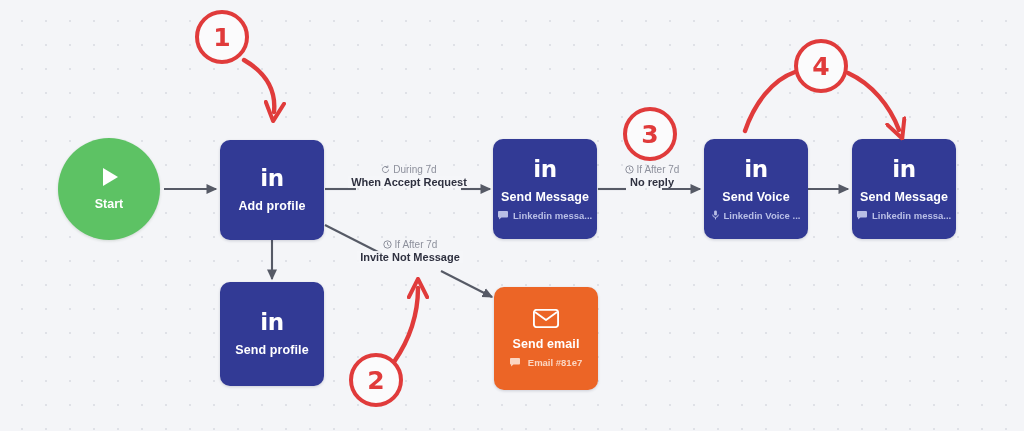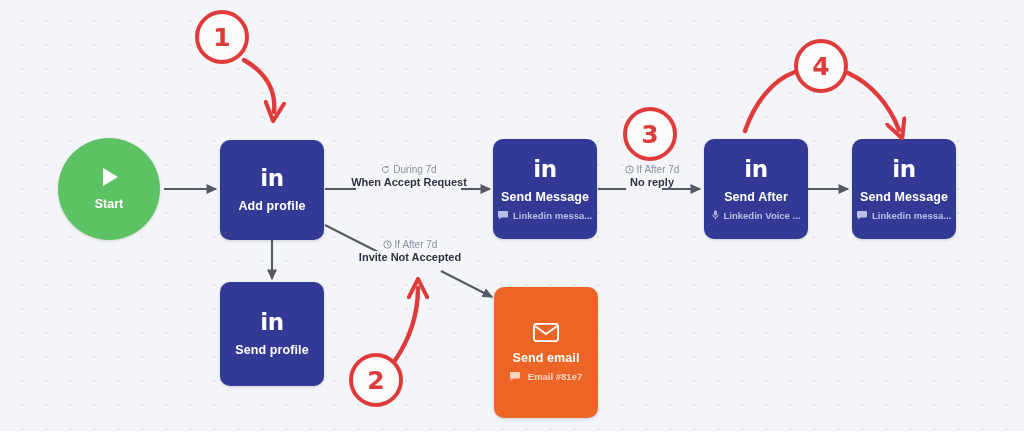--- a/index.html
+++ b/index.html
@@ -220,37 +220,37 @@
     <div class="node-glyph in-logo">in</div>
     <div class="node-title">Send Message</div>
     <div class="node-sub">
       <svg class="sub-ico" width="10" height="9" viewBox="0 0 10 9">
         <path d="M0.9 0h8.2a.9.9 0 0 1 .9.9v4.6a.9.9 0 0 1-.9.9H3.4L1.1 8.6V6.4H.9A.9.9 0 0 1 0 5.5V.9A.9.9 0 0 1 .9 0z" fill="#b9bfe6"></path>
       </svg>
       <span>Linkedin messa...</span>
     </div>
   </div>
 
-  <div class="node orange" style="left:494px; top:287px; width:104px; height:131px;">
+  <div class="node orange" style="left:494px; top:287px; width:104px; height:103px;">
     <svg class="node-glyph mail-glyph" viewBox="0 0 26 19">
       <rect x="0.9" y="0.9" width="24.2" height="17.2" rx="2.6" fill="none" stroke="#ffffff" stroke-width="1.9"></rect>
       <path d="M2.6 3.4 L13 11 L23.4 3.4" fill="none" stroke="#ffffff" stroke-width="1.9" stroke-linejoin="round" stroke-linecap="round"></path>
     </svg>
     <div class="node-title">Send email</div>
     <div class="node-sub">
       <svg class="sub-ico" width="10" height="9" viewBox="0 0 10 9">
         <path d="M0.9 0h8.2a.9.9 0 0 1 .9.9v4.6a.9.9 0 0 1-.9.9H3.4L1.1 8.6V6.4H.9A.9.9 0 0 1 0 5.5V.9A.9.9 0 0 1 .9 0z" fill="#fbd6c2"></path>
       </svg>
       <span>Email #81e7</span>
     </div>
   </div>
 
   <div class="node blue" style="left:704px; top:139px; width:104px; height:100px;">
     <div class="node-glyph in-logo">in</div>
-    <div class="node-title">Send After</div>
+    <div class="node-title">Send Voice</div>
     <div class="node-sub">
       <svg class="sub-ico" width="7" height="10" viewBox="0 0 7 10">
         <rect x="2.1" y="0.4" width="2.8" height="5.2" rx="1.4" fill="#b9bfe6"></rect>
         <path d="M0.7 4.6a2.8 2.8 0 0 0 5.6 0" fill="none" stroke="#b9bfe6" stroke-width="1"></path>
         <line x1="3.5" y1="7.4" x2="3.5" y2="9.4" stroke="#b9bfe6" stroke-width="1"></line>
       </svg>
       <span>Linkedin Voice ...</span>
     </div>
   </div>
 
@@ -277,21 +277,21 @@
   </div>
 
   <div class="edge-label" style="left:358px; top:239px; width:104px;">
     <div class="edge-cond">
       <svg width="9" height="9" viewBox="0 0 10 10">
         <circle cx="5" cy="5" r="4.1" fill="none" stroke="#8d909c" stroke-width="1.1"></circle>
         <path d="M5 2.6 L5 5.2 L7 6.3" fill="none" stroke="#8d909c" stroke-width="1.1"></path>
       </svg>
       <span>If After 7d</span>
     </div>
-    <div class="edge-main">Invite Not Accepted</div>
+    <div class="edge-main">Invite Not Message</div>
   </div>
 
   <div class="edge-label" style="left:614px; top:164px; width:76px;">
     <div class="edge-cond">
       <svg width="9" height="9" viewBox="0 0 10 10">
         <circle cx="5" cy="5" r="4.1" fill="none" stroke="#8d909c" stroke-width="1.1"></circle>
         <path d="M5 2.6 L5 5.2 L7 6.3" fill="none" stroke="#8d909c" stroke-width="1.1"></path>
       </svg>
       <span>If After 7d</span>
     </div>

